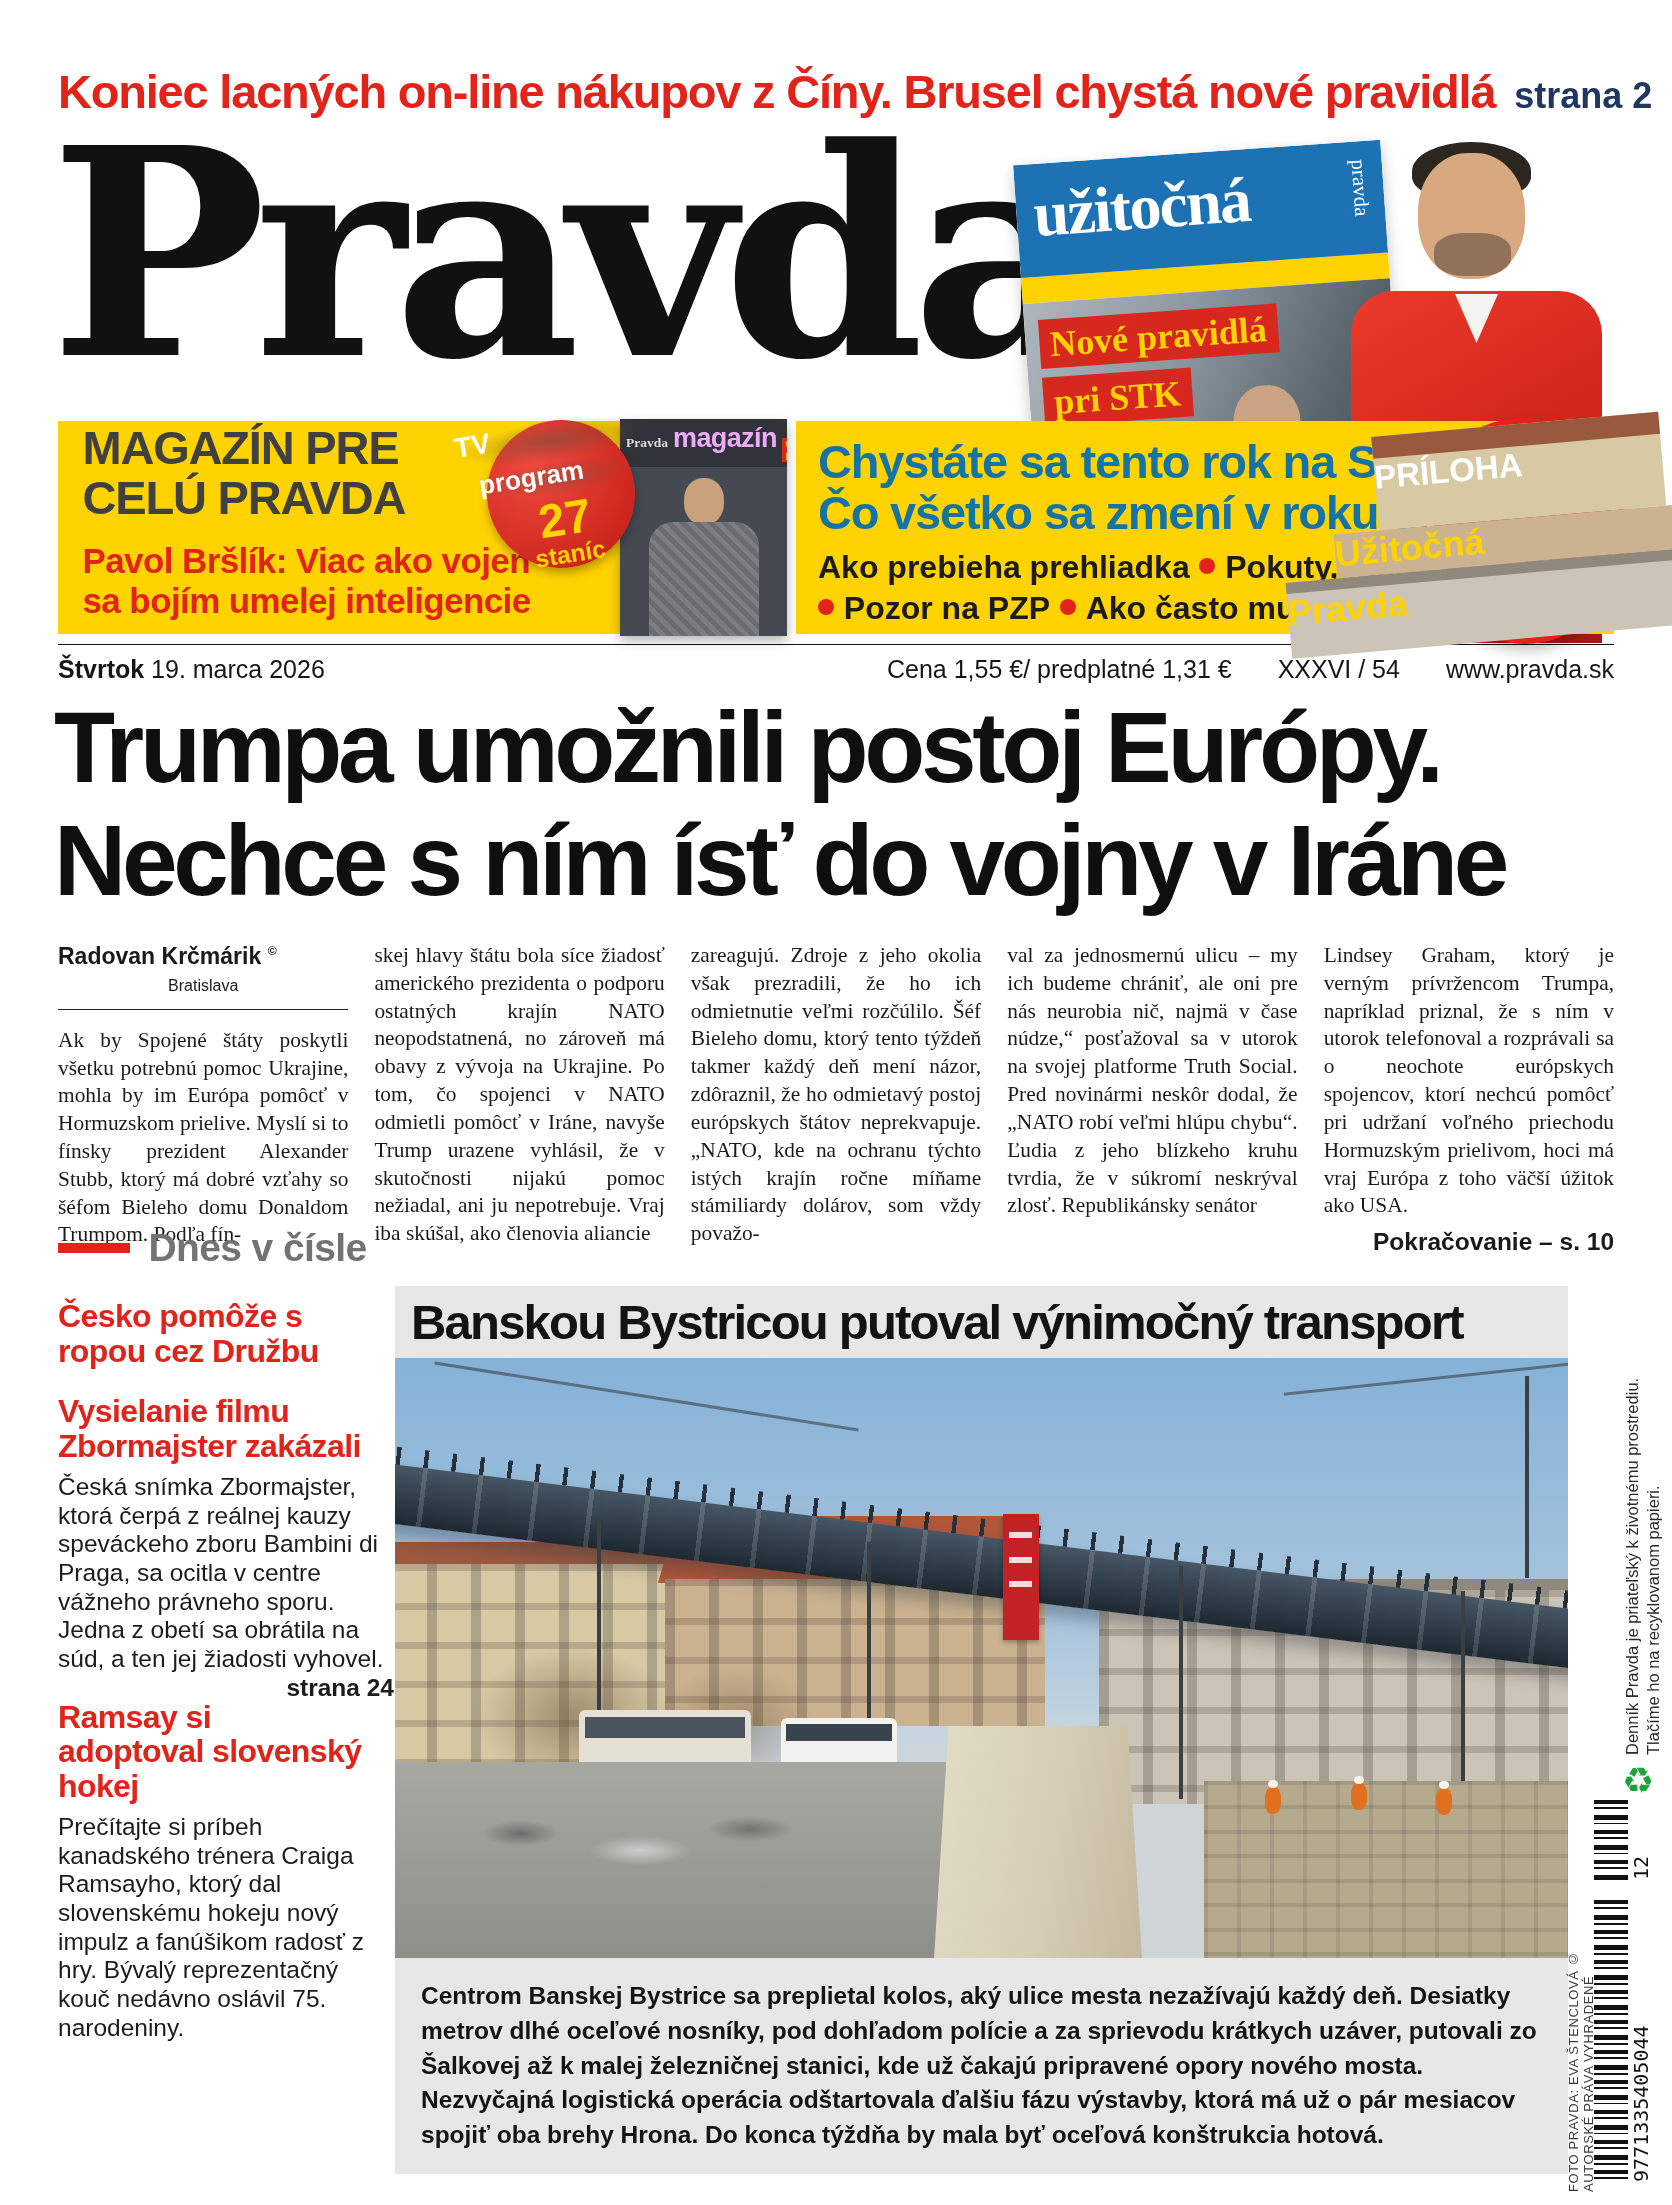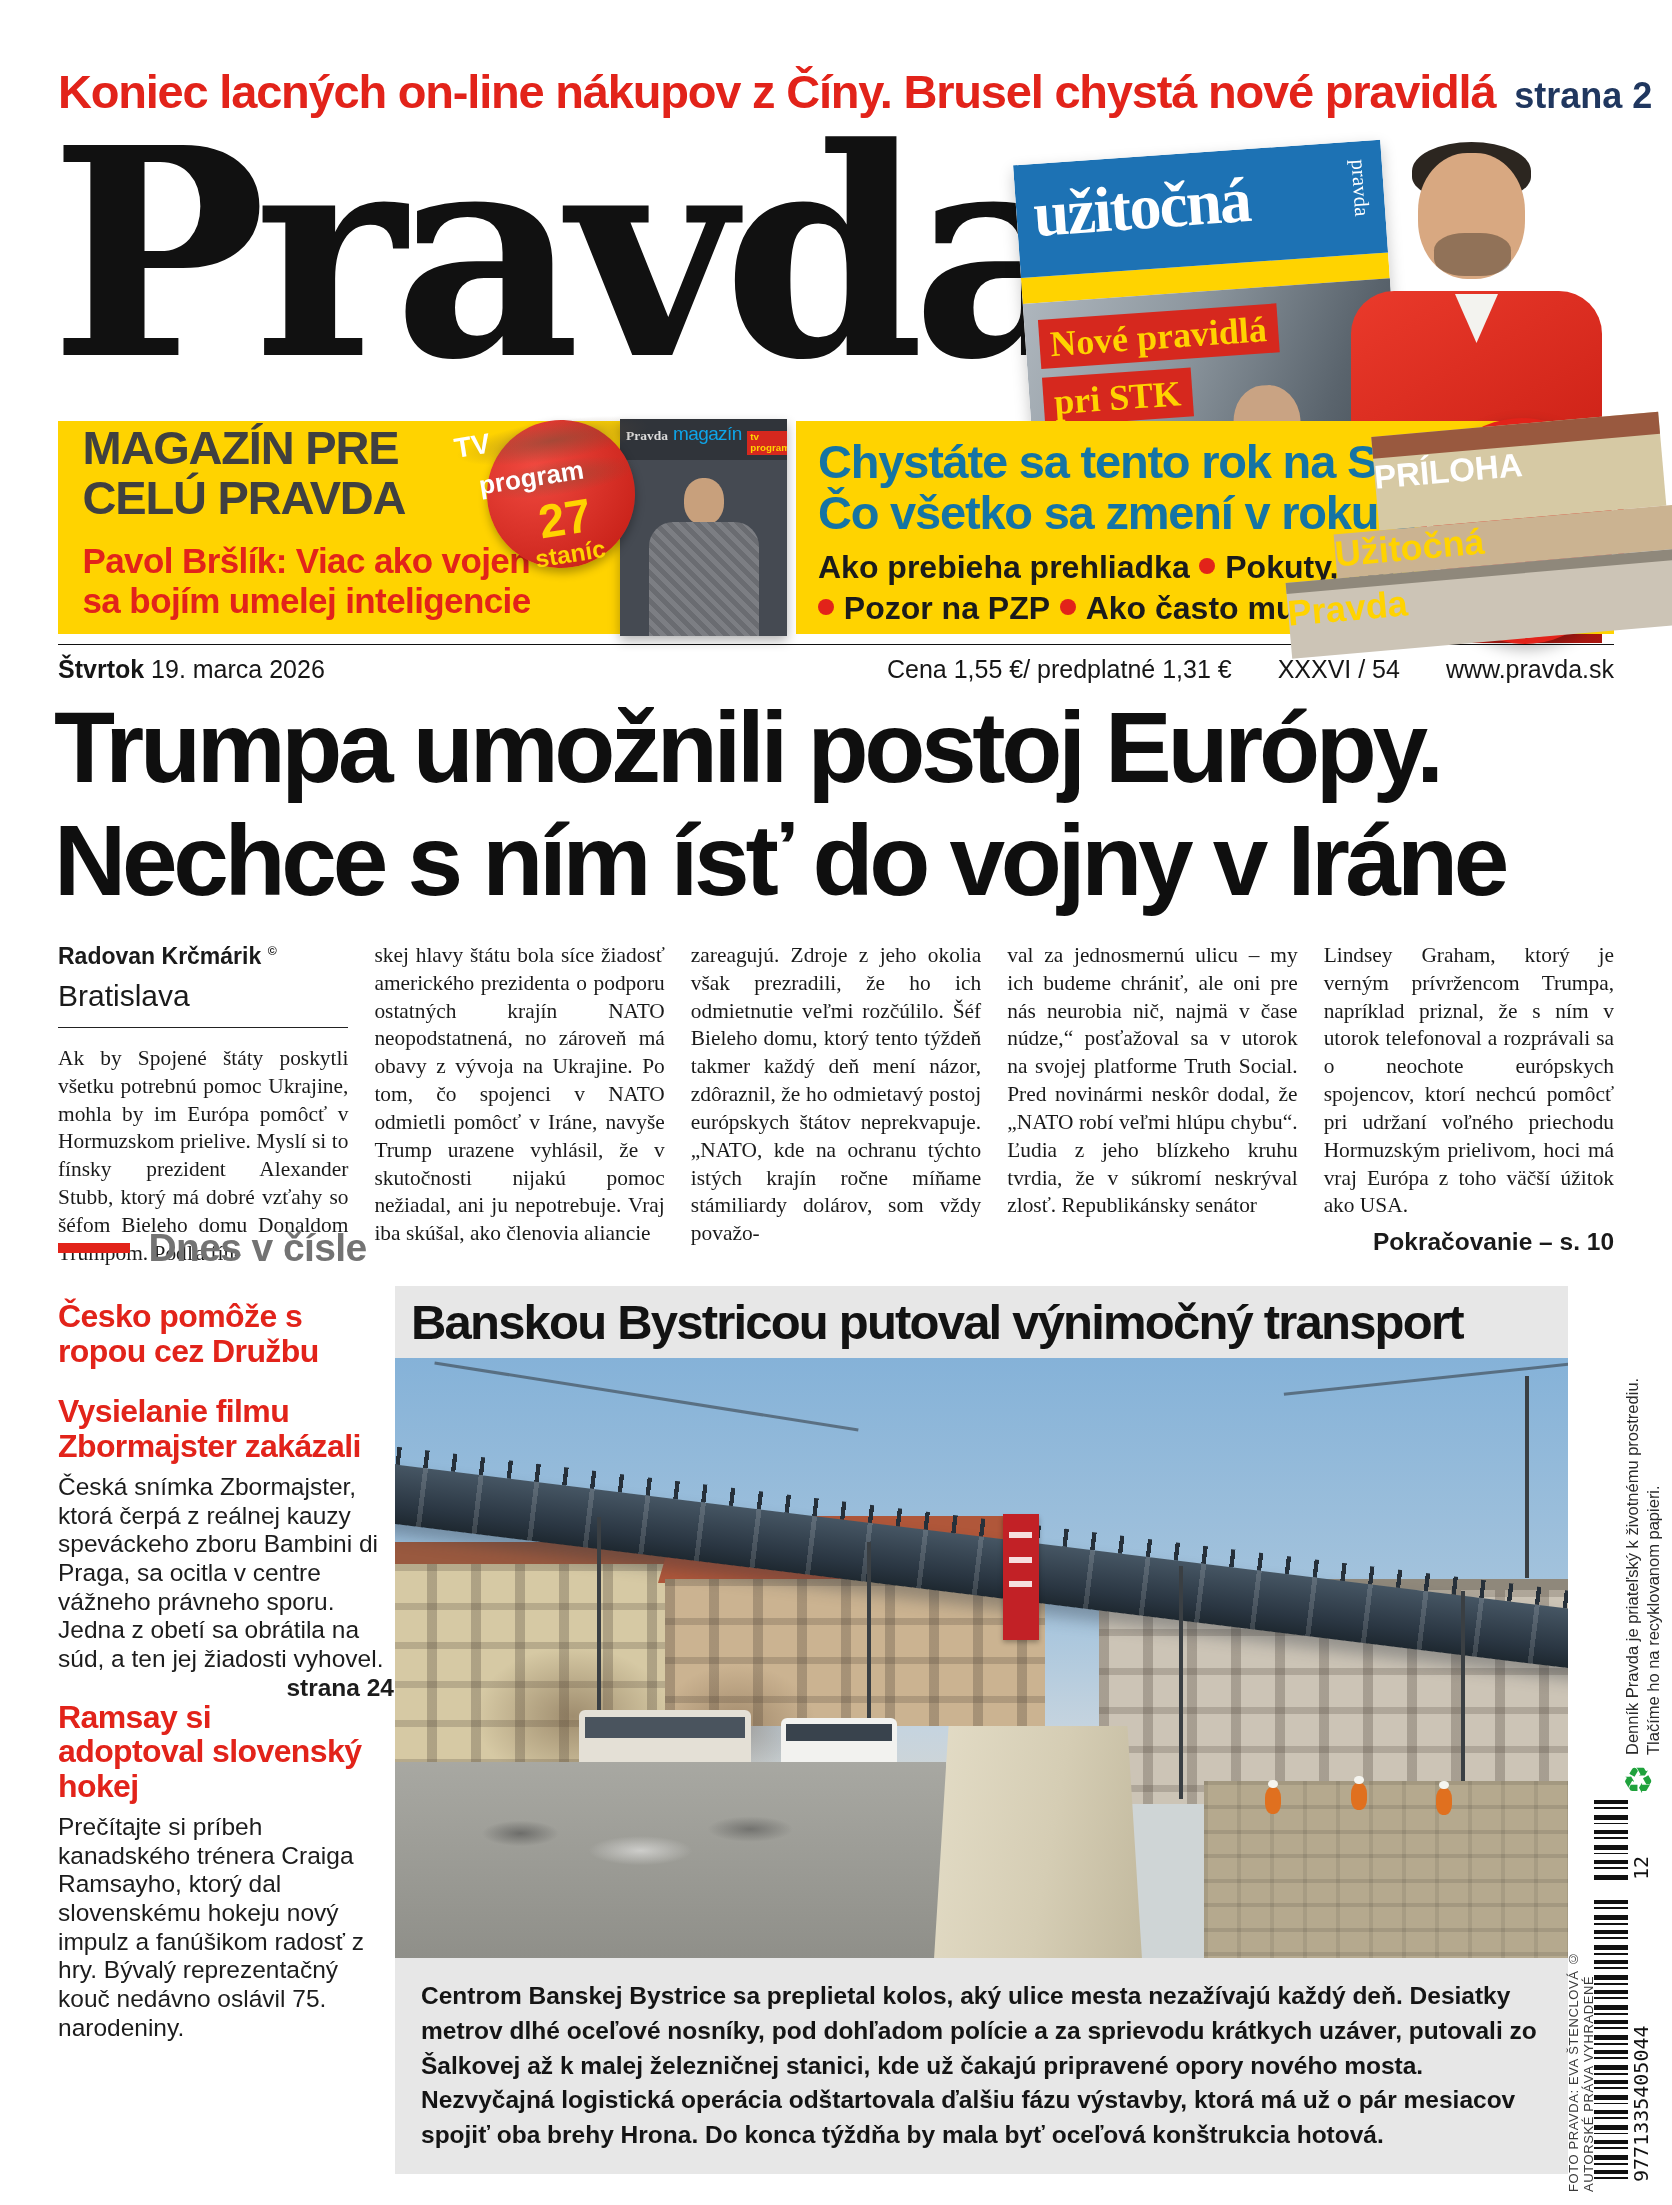--- a/index.html
+++ b/index.html
@@ -71,21 +71,21 @@
     background:radial-gradient(circle at 35% 30%,#f0493f,#c01911);transform:rotate(-9deg);
     box-shadow:0 4.9px 9.8px rgba(0,0,0,.3);display:flex;flex-direction:column;align-items:center;justify-content:center;z-index:4;}
   .tvbadge .t1{color:#fff;font-weight:bold;font-size:28px;line-height:.95;}
   .tvbadge .t2{color:#fff;font-weight:bold;font-size:26px;line-height:1.05;}
   .tvbadge .t3{color:#ffd300;font-weight:bold;font-size:47px;line-height:1;}
   .tvbadge .t4{color:#ffd300;font-weight:bold;font-size:24.5px;line-height:1.05;}
   .magthumb{position:absolute;left:562px;top:-2.5px;width:167px;height:217px;background:#454a52;
     overflow:hidden;box-shadow:0 4.9px 11px rgba(0,0,0,.3);z-index:3;}
   .mt-top{display:flex;align-items:baseline;gap:4.9px;padding:4.9px 6.1px;background:#30343a;}
   .mt-brand{color:#ddd;font-family:"Liberation Serif",serif;font-weight:bold;font-size:13.5px;}
-  .mt-title{color:#0ea5e9;font-weight:normal;font-size:19px;letter-spacing:-0.6px;}
+  .mt-title{color:#f0abfc;font-weight:bold;font-size:27px;letter-spacing:-0.6px;}
   .mt-chip{background:#d6281e;color:#ffd300;font-weight:bold;font-size:9.8px;padding:1.8px 3.7px;line-height:1.05;}
   .mt-head{position:absolute;left:64px;top:59px;width:40px;height:47px;border-radius:46%;background:#c8a07c;}
   .mt-coat{position:absolute;left:29px;top:103px;width:110px;height:116px;border-radius:24.5px 24.5px 0 0;
     background:repeating-linear-gradient(45deg,#7c7e83 0 4.9px,#6a6c71 4.9px 9.8px);}
   .ybox2{left:796px;width:818px;}
   .yb2-title{position:absolute;left:22px;top:14.7px;color:#1574a4;font-weight:bold;
     font-size:47px;line-height:1.1;letter-spacing:-1.2px;}
   .yb2-bullets{position:absolute;left:22px;top:126px;color:#1b1b1b;font-weight:bold;
     font-size:32px;line-height:1.28;}
   .rdot{display:inline-block;width:16px;height:16px;border-radius:50%;background:#e2231a;
@@ -98,21 +98,21 @@
   
   .headline{position:absolute;left:54px;top:691px;width:1568px;margin:0;
     font-size:100px;font-weight:bold;line-height:1.13;letter-spacing:-4.3px;color:#0f0f0f;}
   .headline span{display:block;}
   
   .columns{position:absolute;left:58px;top:942px;width:1556px;display:flex;gap:26px;}
   .col{flex:1;font-family:"Liberation Serif",serif;font-size:21.4px;line-height:1.3;
     text-align:justify;color:#1a1a1a;}
   .byline-name{font-family:"Liberation Sans",sans-serif;font-weight:bold;font-size:23px;text-align:left;}
   .byline-mark{font-size:12.3px;vertical-align:super;}
-  .byline-city{font-family:"Liberation Sans",sans-serif;font-size:30px;margin-top:3.7px;text-align:left;}
+  .byline-city{font-family:"Liberation Sans",sans-serif;font-size:16px;margin-top:3.7px;text-align:center;}
   .byline-rule{border:none;border-top:1.8px solid #222;margin:12.3px 0 17px 0;}
   .cont{font-family:"Liberation Sans",sans-serif;font-weight:bold;font-size:24.5px;
     text-align:right;margin-top:6.1px;}
   
   .today-head{position:absolute;left:58px;top:1226px;display:flex;align-items:center;}
   .today-dash{width:72px;height:9.2px;background:#e2231a;margin-right:18.4px;}
   .today-title{color:#737373;font-weight:bold;font-size:39px;letter-spacing:-0.6px;}
   .sidebar{position:absolute;left:58px;top:1299px;width:336px;}
   .sb-item{margin-bottom:26px;}
   .sb-head{color:#e2231a;font-weight:bold;font-size:32px;line-height:1.08;margin-bottom:9.8px;letter-spacing:-0.6px;}

